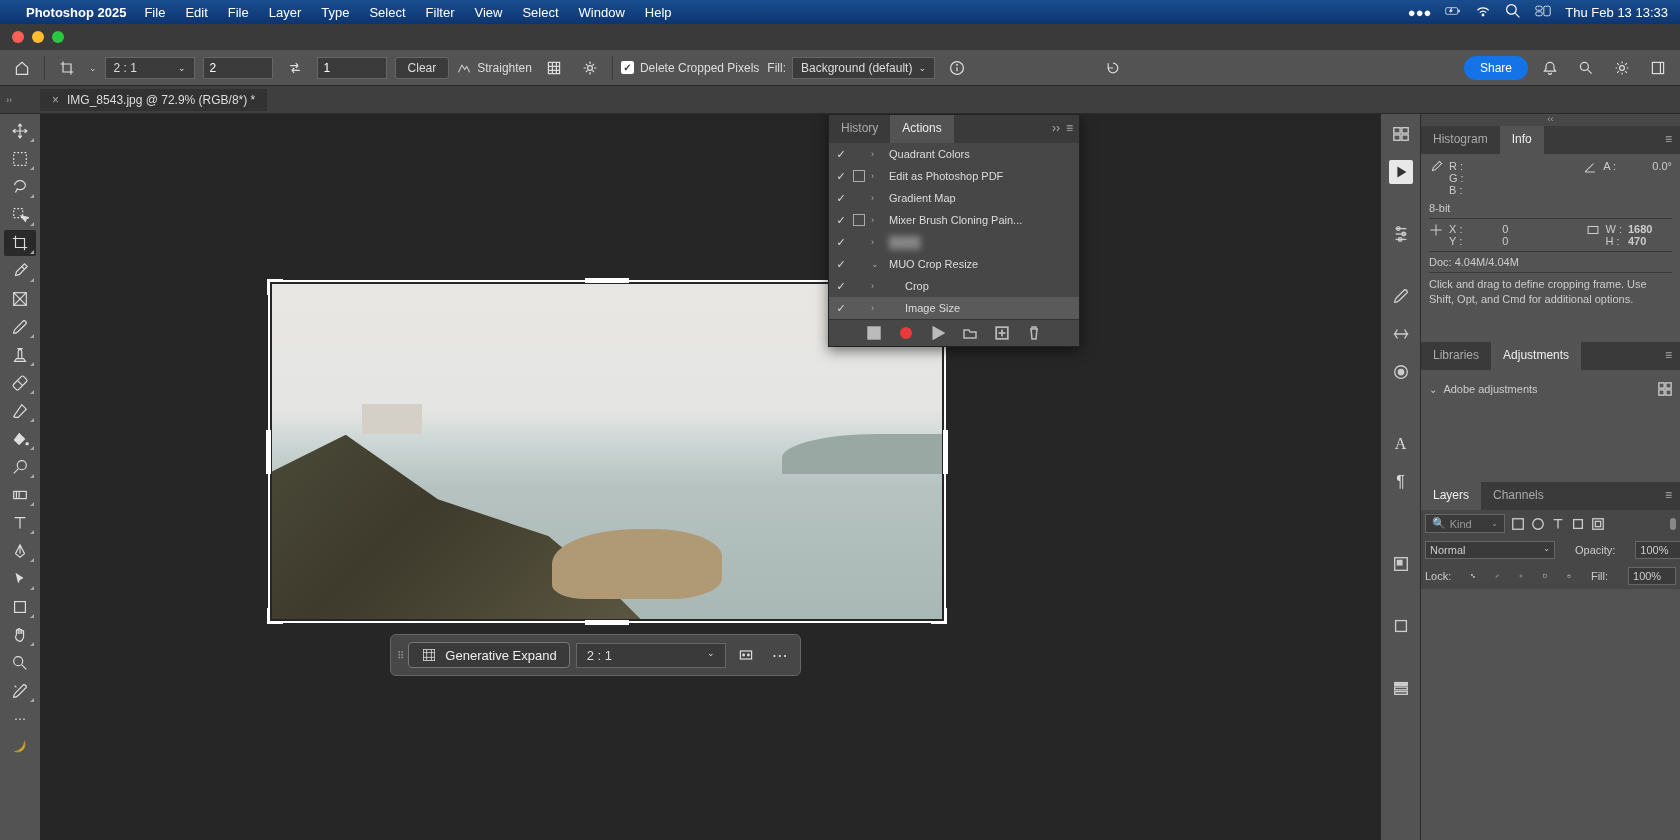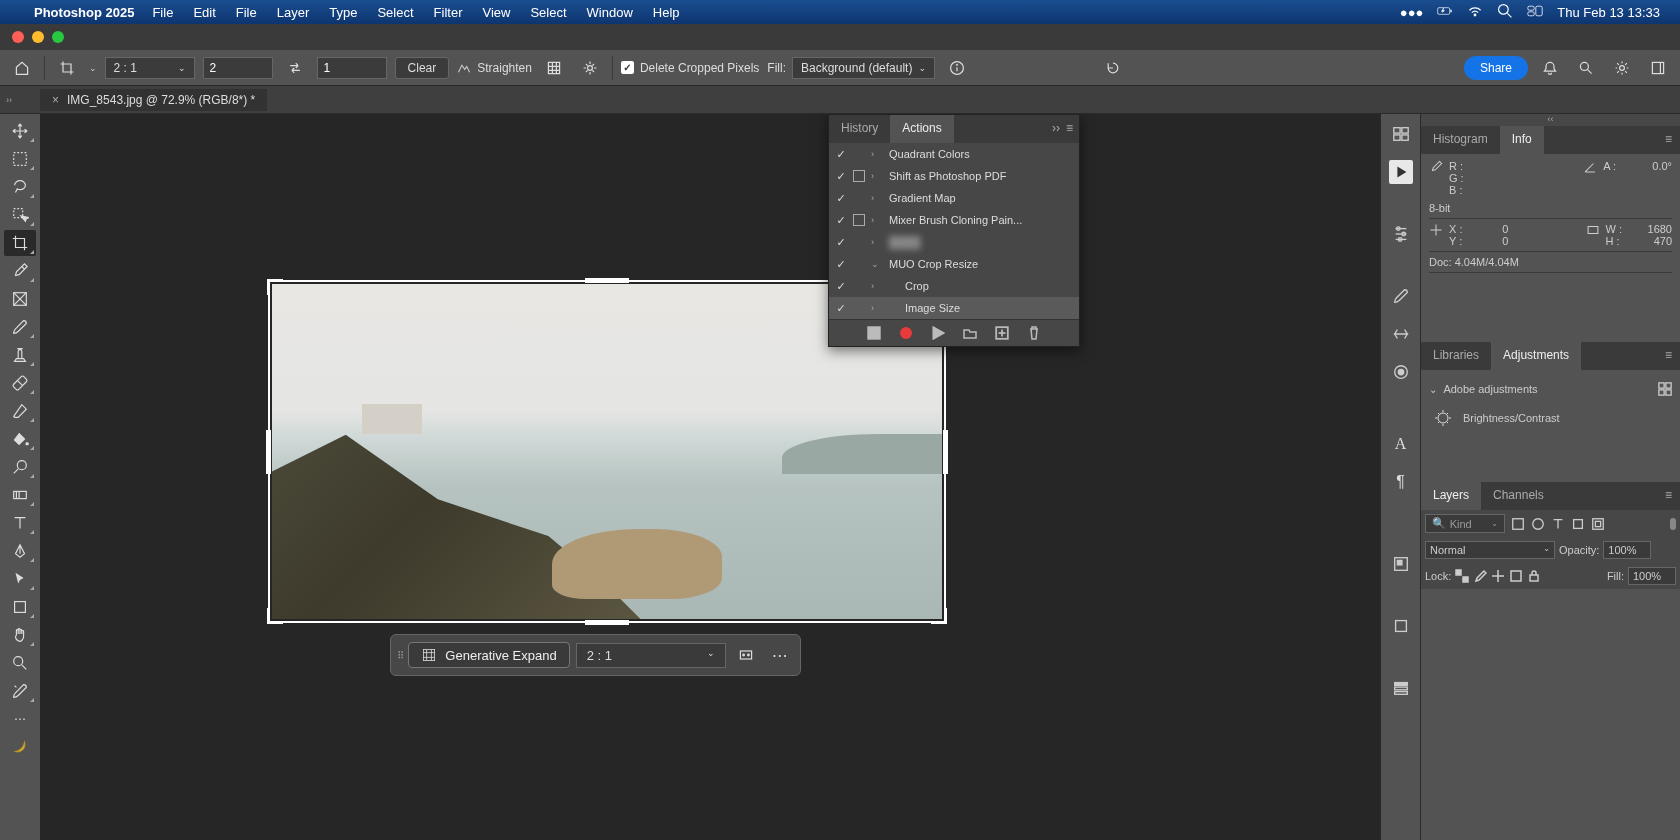--- a/index.html
+++ b/index.html
@@ -1,19 +1,19 @@
 <!DOCTYPE html>
 <html><head>
 <meta charset="utf-8">
 <style>
 * { margin:0; padding:0; box-sizing:border-box; font-family:-apple-system,Helvetica,Arial,sans-serif; }
 body { width:1680px; height:840px; background:#323232; color:#d0d0d0; font-size:12px; overflow:hidden; position:relative; }
 
 
-.menubar { height:24px; background:linear-gradient(#1a4d8f,#0d3570); display:flex; align-items:center; padding:0 20px; color:#fff; }
+.menubar { height:24px; background:linear-gradient(#1a4d8f,#0d3570); display:flex; align-items:center; padding:0 12px; color:#fff; }
 .menubar .apple { font-size:14px; margin-right:14px; }
 .menubar .appname { font-weight:700; margin-right:18px; font-size:13px; }
 .menubar .menu { display:flex; gap:20px; font-size:13px; }
 .menubar .right { margin-left:auto; display:flex; gap:14px; align-items:center; font-size:13px; }
 .menubar .right svg { width:16px; height:16px; fill:#fff; }
 
 
 .winchrome { height:26px; background:#3a3a3a; display:flex; align-items:center; }
 .traffic { display:flex; gap:8px; padding-left:12px; }
 .traffic span { width:12px; height:12px; border-radius:50%; display:block; }
@@ -80,21 +80,21 @@
 .panels { width:260px; background:#535353; display:flex; flex-direction:column; border-left:1px solid #2a2a2a; }
 .collapse-r { height:12px; text-align:center; color:#aaa; font-size:9px; background:#474747; }
 .tabset { display:flex; background:#3a3a3a; height:28px; align-items:stretch; }
 .tabset .tab { padding:6px 12px; font-size:12px; color:#aaa; cursor:pointer; }
 .tabset .tab.active { background:#535353; color:#eee; }
 .tabset .menu { margin-left:auto; padding:6px 8px; color:#aaa; }
 .panel-body { padding:6px 8px; font-size:11px; color:#ccc;}
 .divider { height:1px; background:#3a3a3a; margin:4px 0; }
 .adjrow { display:flex; align-items:center; gap:10px; padding:6px 4px; cursor:pointer; }
 .adjrow svg { width:20px; height:20px; stroke:#ddd; fill:none; }
-.layers-opts { display:flex; align-items:center; gap:4px; padding:4px; background:#474747; font-size:11px; }
+.layers-opts { display:flex; align-items:center; gap:20px; padding:4px; background:#474747; font-size:11px; }
 .layers-opts .sel { background:#3a3a3a; border:1px solid #666; padding:2px 4px; flex:0 0 auto; }
 .layer-row { display:flex; align-items:center; gap:8px; padding:4px 6px; background:#5d5d5d; }
 .layer-row .eye { width:16px; }
 .layer-row .thumb { width:36px; height:24px; background:linear-gradient(#e5e3df 50%,#8a8870 50%); border:1px solid #888; }
 .search-kind { background:#3a3a3a; border:1px solid #666; padding:2px 6px; display:flex; align-items:center; gap:4px; color:#999; font-size:11px; width:80px; }
 
 
 .actions-panel { position:absolute; top:0; right:300px; width:252px; background:#474747; border:1px solid #222; box-shadow:0 4px 12px rgba(0,0,0,0.5); z-index:50; }
 .actions-panel .tabset { background:#3a3a3a; }
 .actions-panel .tabset .collapse-ico { margin-left:auto; padding:6px; color:#aaa; display:flex; gap:6px; }
@@ -470,21 +470,21 @@
   <span class="mode"></span>
   <span class="disc">›</span>
   <span class="name">Quadrant Colors</span>
           </div>
           <div class="action-row">
             <span class="chk">✓</span>
   <span class="mode">
               <span class="sq"></span>
             </span>
   <span class="disc">›</span>
-  <span class="name">Shift as Photoshop PDF</span>
+  <span class="name">Edit as Photoshop PDF</span>
           </div>
           <div class="action-row">
             <span class="chk">✓</span>
   <span class="mode"></span>
   <span class="disc">›</span>
   <span class="name">Gradient Map</span>
           </div>
           <div class="action-row">
             <span class="chk">✓</span>
   <span class="mode">
@@ -671,55 +671,49 @@
           </div>
         </div>
         <div style="display:flex;gap:6px;margin-left:auto;">
           <svg class="small-ico" viewBox="0 0 20 20">
               <rect x="3" y="5" width="14" height="10"></rect>
             </svg>
           <div>
             <div><span>W :</span></div>
             <div><span>H :</span></div>
           </div>
-          <div style="text-align:right;width:44px;">
+          <div style="width:44px;font-weight:bold;">
             <div>1680</div>
             <div>470</div>
           </div>
         </div>
       </div>
       <div class="divider"></div>
       <div>Doc: 4.04M/4.04M</div>
       <div class="divider"></div>
+      <div style="line-height:1.35;">Click and drag to define cropping frame. Use Shift, Opt, and Cmd for additional options.</div>
     </div>
 
     <div class="tabset">
       <div class="tab">Libraries</div>
       <div class="tab active">Adjustments</div>
       <div class="menu">≡</div>
     </div>
     <div class="panel-body" style="height:112px;">
       <div style="display:flex;align-items:center;justify-content:space-between;padding:6px 0;">
         <div style="display:flex;align-items:center;gap:6px;">
           <span style="font-size:10px;">⌄</span>
           <span>Adobe adjustments</span>
         </div>
         <svg class="small-ico" viewBox="0 0 16 16">
             <rect x="1" y="1" width="6" height="6"></rect>
             <rect x="9" y="1" width="6" height="6"></rect>
             <rect x="1" y="9" width="6" height="6"></rect>
             <rect x="9" y="9" width="6" height="6"></rect>
           </svg>
-      </div>
-      <div class="adjrow">
-        <svg viewBox="0 0 20 20">
-            <circle cx="10" cy="10" r="5"></circle>
-            <path d="M10 2v2M10 16v2M2 10h2M16 10h2M5 5l1 1M14 14l1 1M15 5l-1 1M6 14l-1 1"></path>
-          </svg>
-        <span>Brightness/Contrast</span>
       </div>
     </div>
 
     <div class="tabset">
       <div class="tab active">Layers</div>
       <div class="tab">Channels</div>
       <div class="menu">≡</div>
     </div>
     <div class="panel-body" style="padding:0;flex:1;display:flex;flex-direction:column;">
       <div class="layers-opts" style="gap:6px;">

